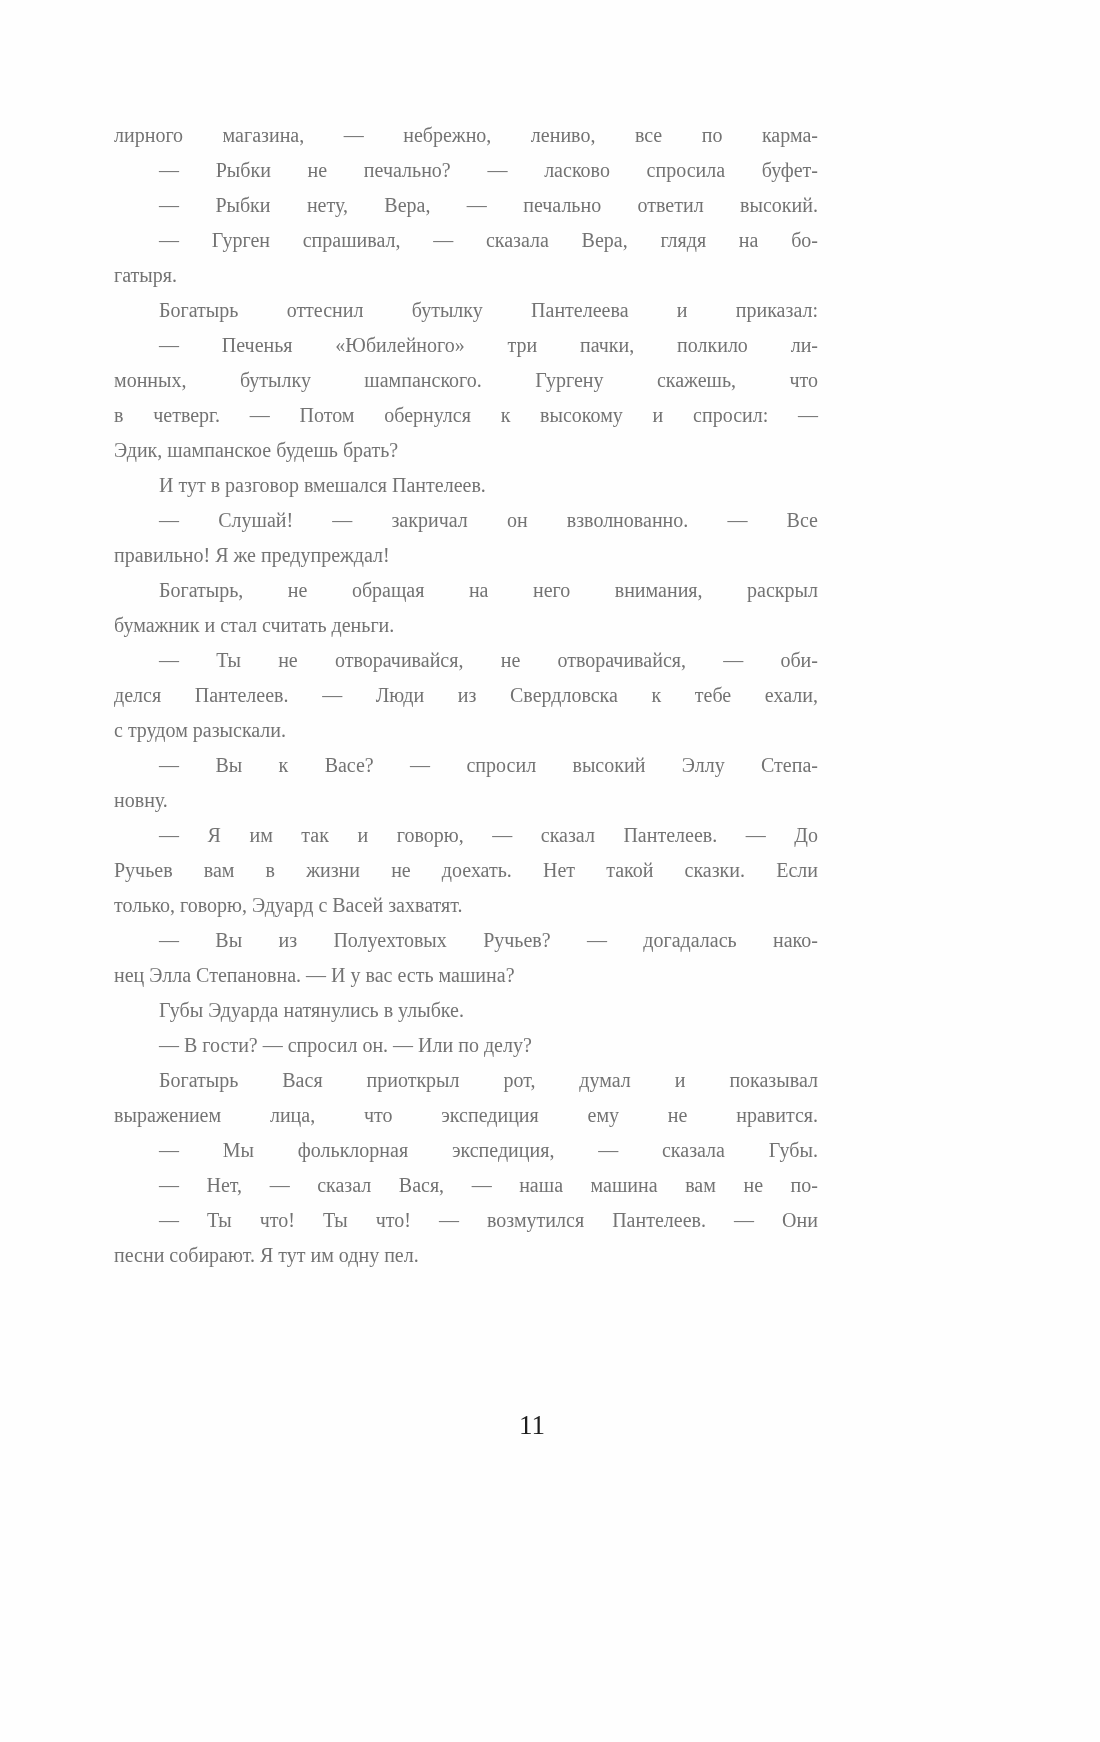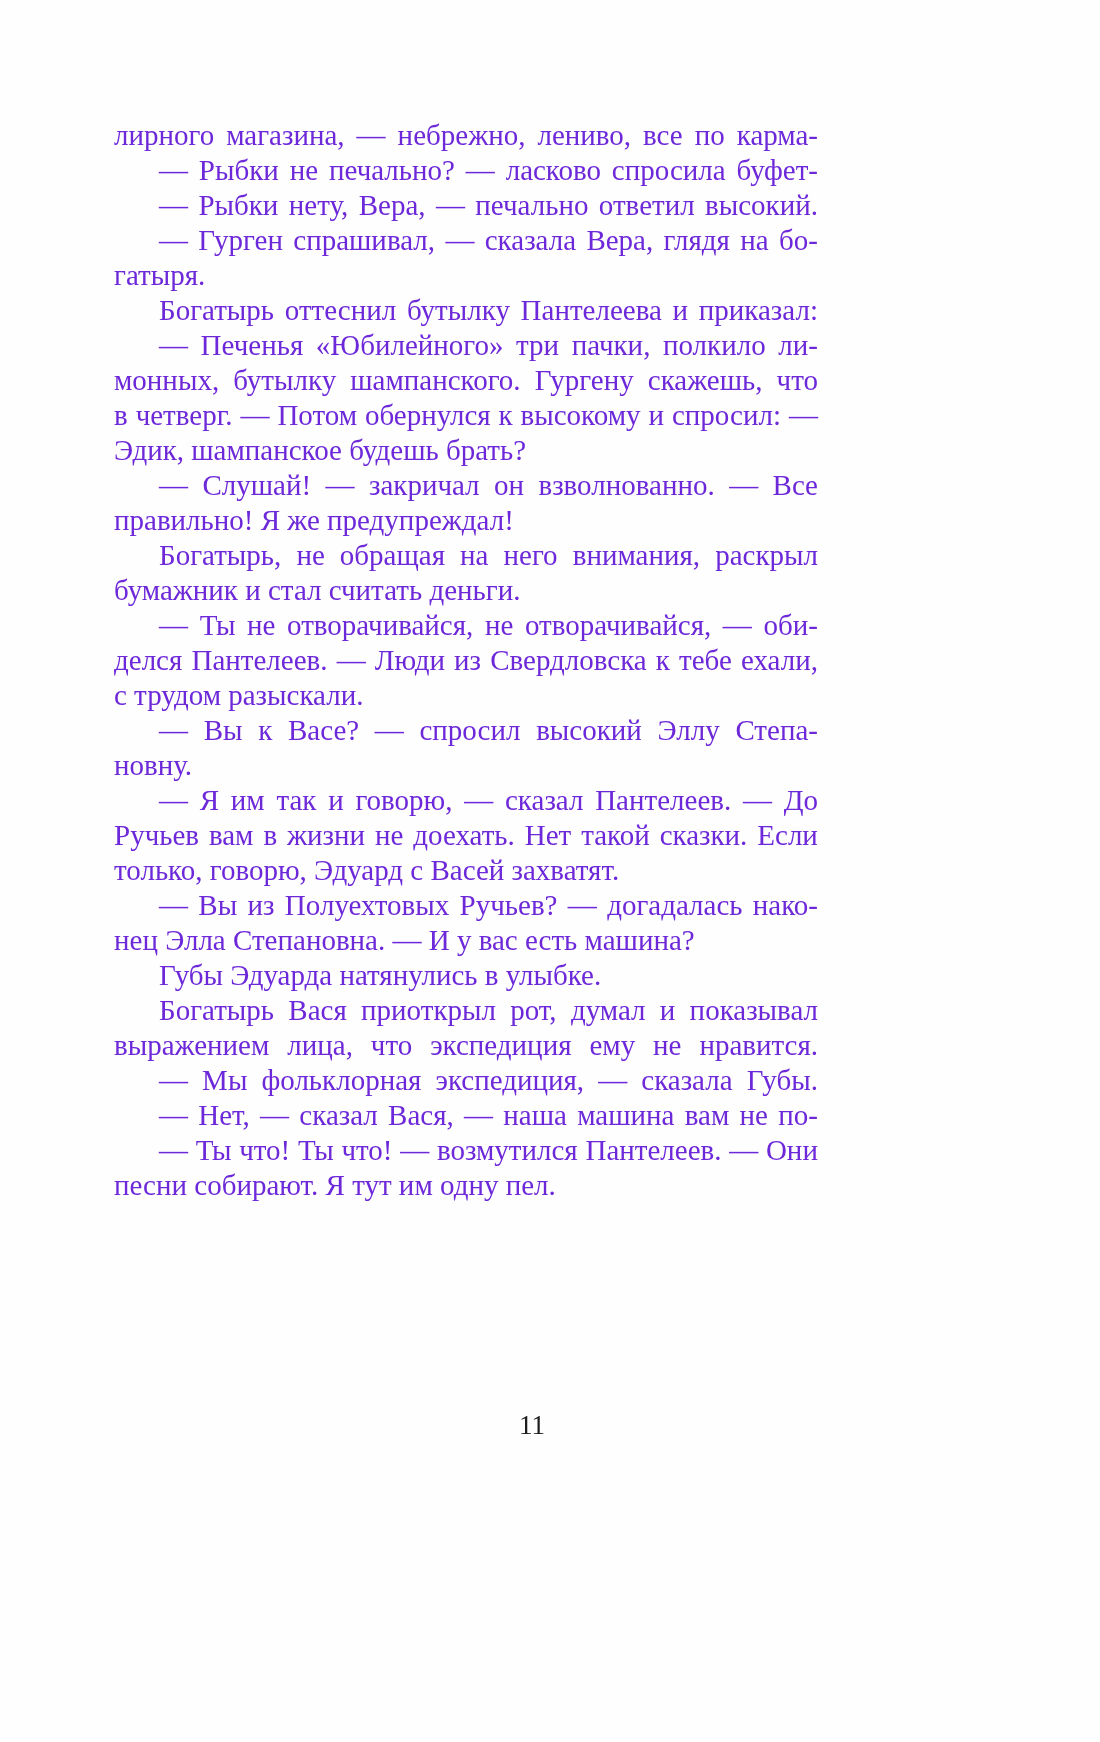--- a/index.html
+++ b/index.html
@@ -3,21 +3,21 @@
 <meta charset="utf-8">
 <style>
   html, body { margin: 0; padding: 0; background: #ffffff; }
   body { width: 1100px; height: 1742px; position: relative; overflow: hidden; }
   .page {
     position: absolute; left: 0; top: 0; width: 1100px; height: 1742px; background: #fefefe;
   }
   .text {
     position: absolute; left: 114px; top: 118px; width: 704px;
     font-family: "Liberation Serif", "DejaVu Serif", serif;
-    font-size: 29px; color: #6d28d9; line-height: 35px;
+    font-size: 20px; color: #737373; line-height: 35px;
   }
   .line { height: 35px; white-space: nowrap; display: flex; }
   .line.justify { justify-content: space-between; }
   .line.indent { padding-left: 45px; }
   .line span.w { display: inline-block; }
   .pnum {
     position: absolute; left: 0; width: 1100px; top: 1410px; text-align: center;
     font-family: "Liberation Serif", "DejaVu Serif", serif; font-size: 27px; color: #1e1e1e;
     transform: translateX(-18px);
   }
@@ -100,20 +100,21 @@
         <span class="w">—</span>
         <span class="w">Потом</span>
         <span class="w">обернулся</span>
         <span class="w">к</span>
         <span class="w">высокому</span>
         <span class="w">и</span>
         <span class="w">спросил:</span>
         <span class="w">—</span>
       </div>
       <div class="line">Эдик, шампанское будешь брать?</div>
+      <div class="line indent">И тут в разговор вмешался Пантелеев.</div>
       <div class="line indent justify">
         <span class="w">—</span>
         <span class="w">Слушай!</span>
         <span class="w">—</span>
         <span class="w">закричал</span>
         <span class="w">он</span>
         <span class="w">взволнованно.</span>
         <span class="w">—</span>
         <span class="w">Все</span>
       </div>
@@ -193,20 +194,21 @@
         <span class="w">Вы</span>
         <span class="w">из</span>
         <span class="w">Полуехтовых</span>
         <span class="w">Ручьев?</span>
         <span class="w">—</span>
         <span class="w">догадалась</span>
         <span class="w">нако-</span>
       </div>
       <div class="line">нец Элла Степановна. — И у вас есть машина?</div>
       <div class="line indent">Губы Эдуарда натянулись в улыбке.</div>
+      <div class="line indent">— В гости? — спросил он. — Или по делу?</div>
       <div class="line indent justify">
         <span class="w">Богатырь</span>
         <span class="w">Вася</span>
         <span class="w">приоткрыл</span>
         <span class="w">рот,</span>
         <span class="w">думал</span>
         <span class="w">и</span>
         <span class="w">показывал</span>
       </div>
       <div class="line justify">

